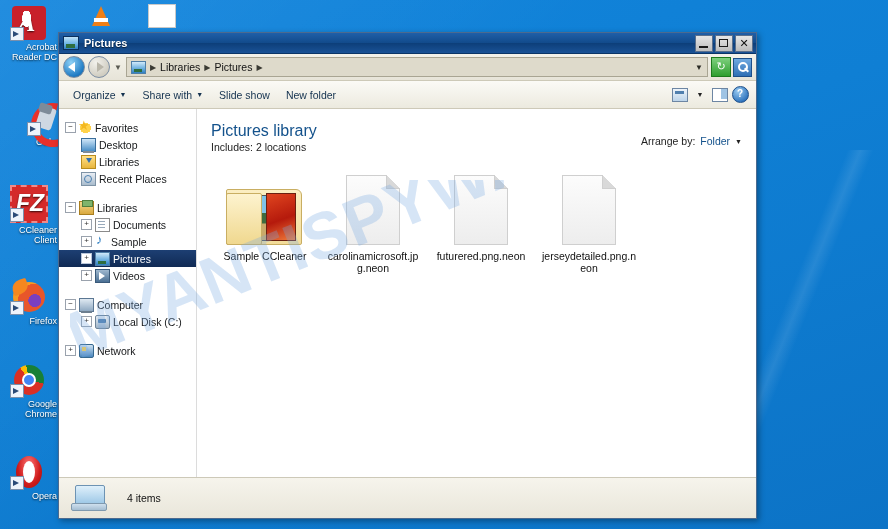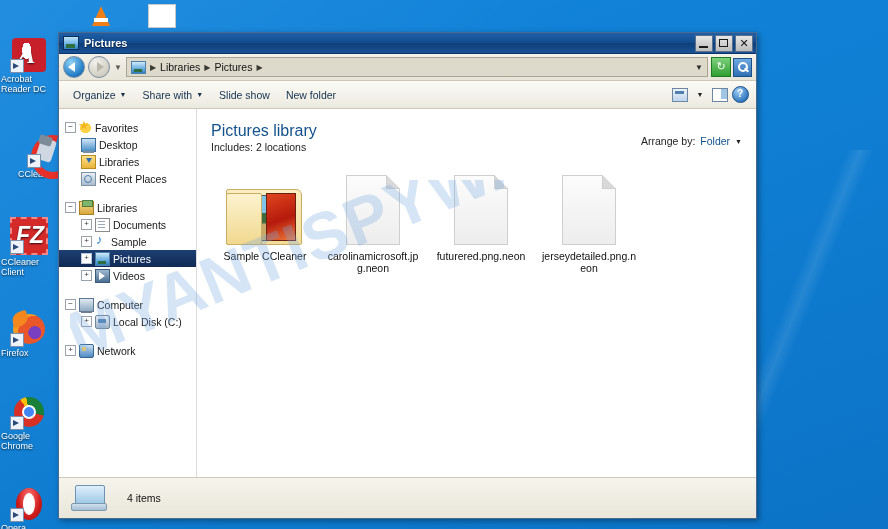--- a/index.html
+++ b/index.html
@@ -14,22 +14,22 @@
     background:
       linear-gradient(135deg, rgba(255,255,255,.07) 0%, rgba(255,255,255,0) 42%),
       linear-gradient(160deg,#1285dd 0%, #0f7fd4 45%, #0c73c6 100%);
   }
   #desktop .streak{
     position:absolute;left:640px;top:150px;width:320px;height:300px;
     background:linear-gradient(112deg,rgba(255,255,255,0) 47%,rgba(255,255,255,.10) 50%,rgba(255,255,255,0) 53%);
     pointer-events:none;
   }
   
-  .dicon{position:absolute;width:56px;text-align:left;color:#fff;font-size:9px;line-height:10px;
-         text-shadow:0 1px 2px rgba(0,0,0,.75);margin-top:32px;}
+  .dicon{position:absolute;width:56px;text-align:right;color:#fff;font-size:9px;line-height:10px;
+         text-shadow:0 1px 2px rgba(0,0,0,.75);}
   .dicon .glyph{position:relative;width:34px;height:34px;margin:0 auto 2px;}
   .dicon .lnk{position:absolute;left:-2px;bottom:-1px;width:12px;height:12px;background:#eef3fb;
               border:1px solid #7a90ad;}
   .dicon .lnk::after{content:"";position:absolute;left:2px;top:3px;width:0;height:0;
               border-left:6px solid #2b4a77;border-top:3px solid transparent;border-bottom:3px solid transparent;}
   .dicon .lbl{display:block;}
 
   .ic-acrobat{background:#c8202a;border-radius:4px;position:relative;}
   .ic-acrobat::after{content:"";position:absolute;left:9px;top:5px;width:14px;height:24px;
       background:radial-gradient(ellipse at 40% 30%, #fff 0 36%, rgba(255,255,255,0) 37%);}

